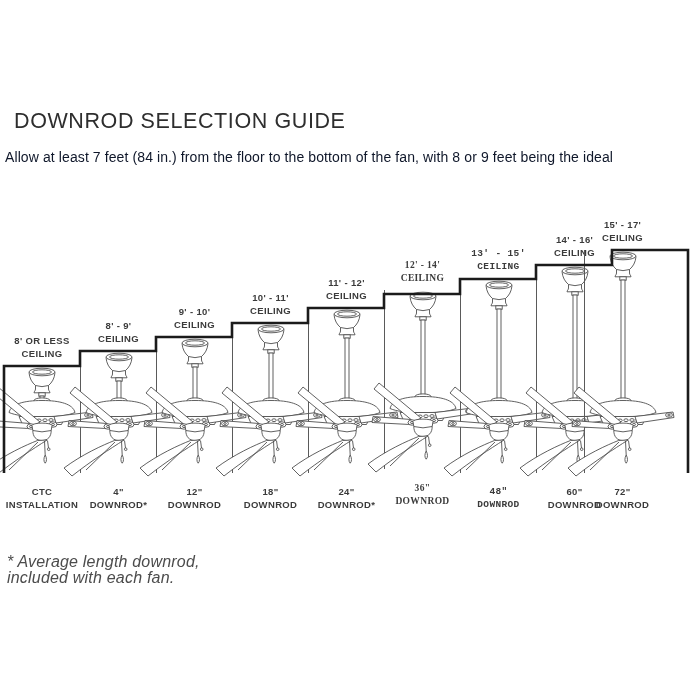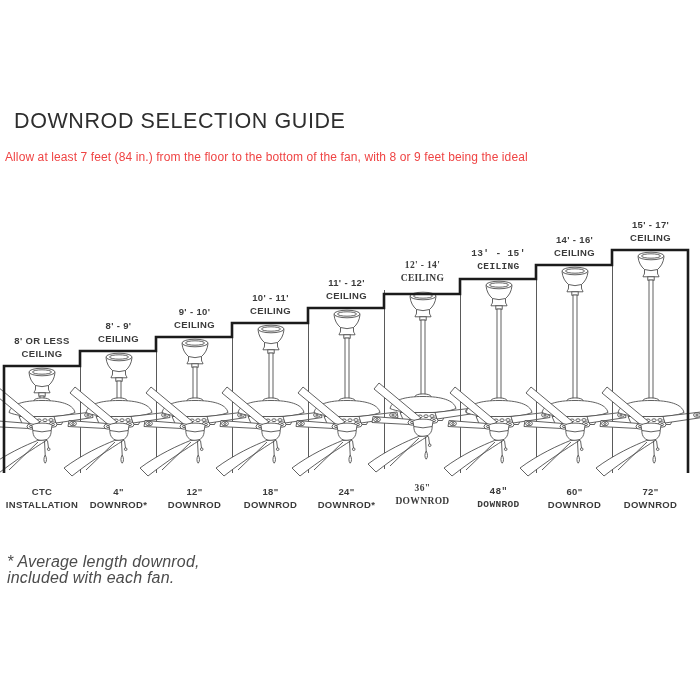--- a/index.html
+++ b/index.html
@@ -1,21 +1,21 @@
 <!DOCTYPE html>
 <html><head>
 <meta charset="utf-8">
 <style>
   html,body{margin:0;padding:0;background:#fff;}
   body{width:700px;height:700px;overflow:hidden;font-family:"Liberation Sans",sans-serif;}
   .page{position:relative;width:700px;height:700px;background:#fff;}
   .title{position:absolute;left:14px;top:109px;margin:0;font-size:21.5px;font-weight:400;
          letter-spacing:0.6px;color:#2e2e2e;white-space:nowrap;}
-  .intro{position:absolute;left:5px;top:148px;margin:0;font-size:12px;line-height:19.5px;
-         color:#ef4444;letter-spacing:0.1px;}
+  .intro{position:absolute;left:5px;top:148px;margin:0;font-size:14px;line-height:19.5px;
+         color:#0f172a;letter-spacing:0.1px;}
   .diagram{position:absolute;left:0;top:210px;width:700px;height:385px;}
   .col{position:absolute;box-sizing:border-box;}
   .col.divided{border-left:1.2px solid #5a5a5a;}
   .lab{position:absolute;left:-14px;right:-14px;text-align:center;font-size:9.5px;font-weight:700;
        line-height:12.5px;letter-spacing:0.35px;color:#3b3b3b;white-space:nowrap;}
   .ceiling-lab{bottom:calc(100% + 6px);}
   .downrod-lab{top:calc(100% + 13px);}
   .fan{position:absolute;left:0;top:0;overflow:visible;}
   .stair{position:absolute;left:0;top:0;pointer-events:none;}
   .footnote{position:absolute;left:7px;top:344px;margin:0;font-size:16px;line-height:15.5px;
@@ -336,21 +336,21 @@
           <path fill="#fff" stroke="#4f4f4f" stroke-width="0.9" d="M28,160.5 L28.8,165.5 C28.8,171.5 32,175.5 38,175.5 C44,175.5 47.2,171.5 47.2,165.5 L48,160.5"></path>
           <path fill="none" stroke="#4f4f4f" stroke-width="0.9" d="M28.8,165.5 Q38,168.2 47.2,165.5"></path>
           <path fill="#fff" stroke="#4f4f4f" stroke-width="0.9" d="M43,175 C29,184 10,196 -9,211 L-17,203 C1,189.5 22,180 33.5,175.5 Z"></path>
           <line fill="none" stroke="#4f4f4f" stroke-width="0.9" x1="5" y1="205" x2="34" y2="177"></line>
           <line fill="none" stroke="#4f4f4f" stroke-width="0.9" x1="43.5" y1="175.5" x2="44.5" y2="183"></line>
           <circle fill="#fff" stroke="#4f4f4f" stroke-width="0.9" cx="44.7" cy="184.2" r="1.3"></circle>
           <line fill="none" stroke="#4f4f4f" stroke-width="0.9" x1="40.5" y1="176" x2="41.2" y2="190"></line>
           <path fill="#fff" stroke="#4f4f4f" stroke-width="0.9" d="M41.2,190 C39.5,193 39.5,196.5 41.2,198.2 C42.9,196.5 42.9,193 41.2,190 Z"></path>
         </svg>
       </div>
-      <div class="col divided" style="left: 612px; top: 40px; width: 76px; height: 223px;">
+      <div class="col divided" style="left: 584px; top: 40px; width: 76px; height: 223px;">
     <div class="lab ceiling-lab"><span class="cl1">15' - 17'</span><br><span class="cl2">CEILING</span></div>
     <div class="lab downrod-lab"><span class="dl1">72"</span><br><span class="dl2">DOWNROD</span></div>
   <svg class="fan" width="76" height="229" style="overflow: visible;">
           <path fill="#fff" stroke="#4f4f4f" stroke-width="0.9" d="M25,6.5 C25.5,12.5 28,16.5 31.5,19.5 L31.5,23 C31.5,24.8 30,25.4 30,26.8 L46,26.8 C46,25.4 44.5,24.8 44.5,23 L44.5,19.5 C48,16.5 50.5,12.5 51,6.5 Z"></path>
           <ellipse fill="#fff" stroke="#4f4f4f" stroke-width="0.9" cx="38" cy="6" rx="13" ry="3.8"></ellipse>
           <ellipse fill="none" stroke="#4f4f4f" stroke-width="0.9" cx="38" cy="6" rx="9.5" ry="2.2"></ellipse>
           <path fill="none" stroke="#4f4f4f" stroke-width="0.9" d="M31.5,19.5 Q38,21.8 44.5,19.5"></path>
           <rect fill="#fff" stroke="#4f4f4f" stroke-width="0.9" x="34.8" y="26.8" width="6.4" height="3.4"></rect>
           <rect fill="#fff" stroke="#4f4f4f" stroke-width="0.9" x="36" y="30" width="4" height="120"></rect>
           <ellipse fill="#fff" stroke="#4f4f4f" stroke-width="0.9" cx="38" cy="150.5" rx="8" ry="2.6"></ellipse>

